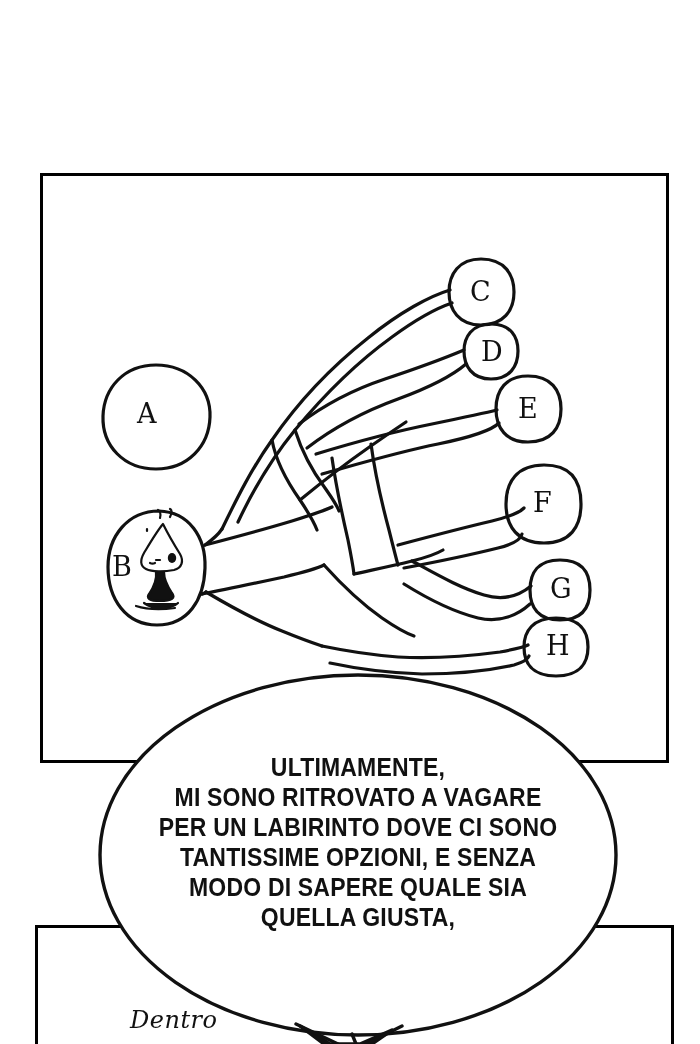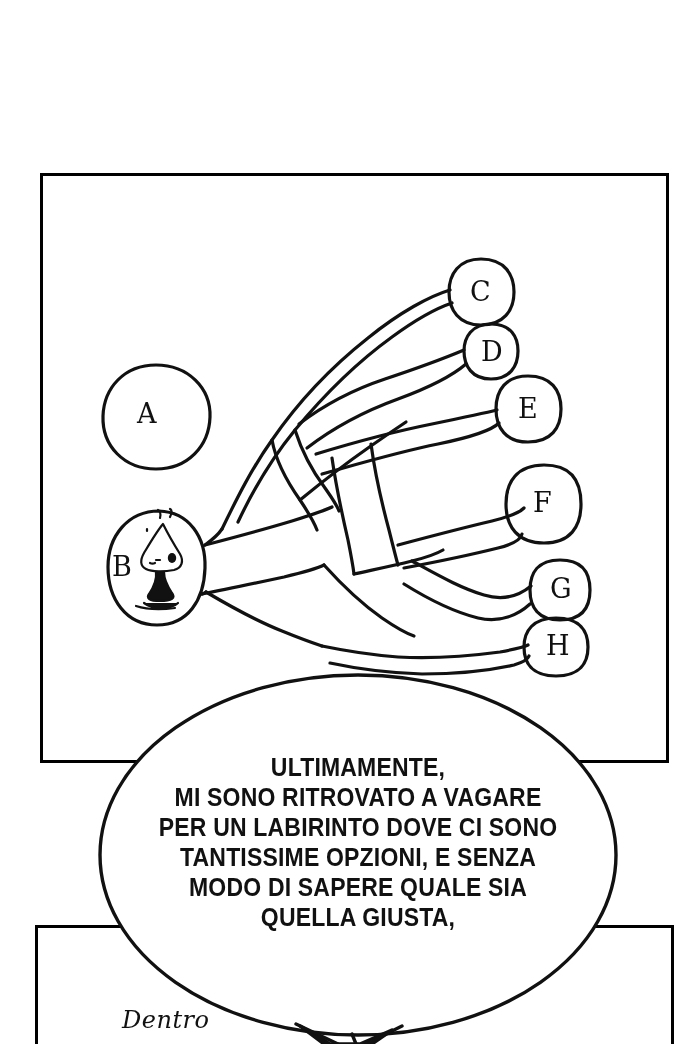--- a/index.html
+++ b/index.html
@@ -65,21 +65,21 @@
     font-size: 25px;
     line-height: 30px;
     letter-spacing: 0.2px;
     color: #111111;
     transform: scaleX(0.92);
     transform-origin: center top;
     white-space: pre-line;
   }
   .handwritten {
     position: absolute;
-    left: 122px;
+    left: 130px;
     top: 1006px;
     font-family: "DejaVu Serif", serif;
     font-style: italic;
     font-size: 24px;
     color: #111111;
     letter-spacing: 0.5px;
   }
   .node-label {
     position: absolute;
     font-family: "DejaVu Serif", serif;

